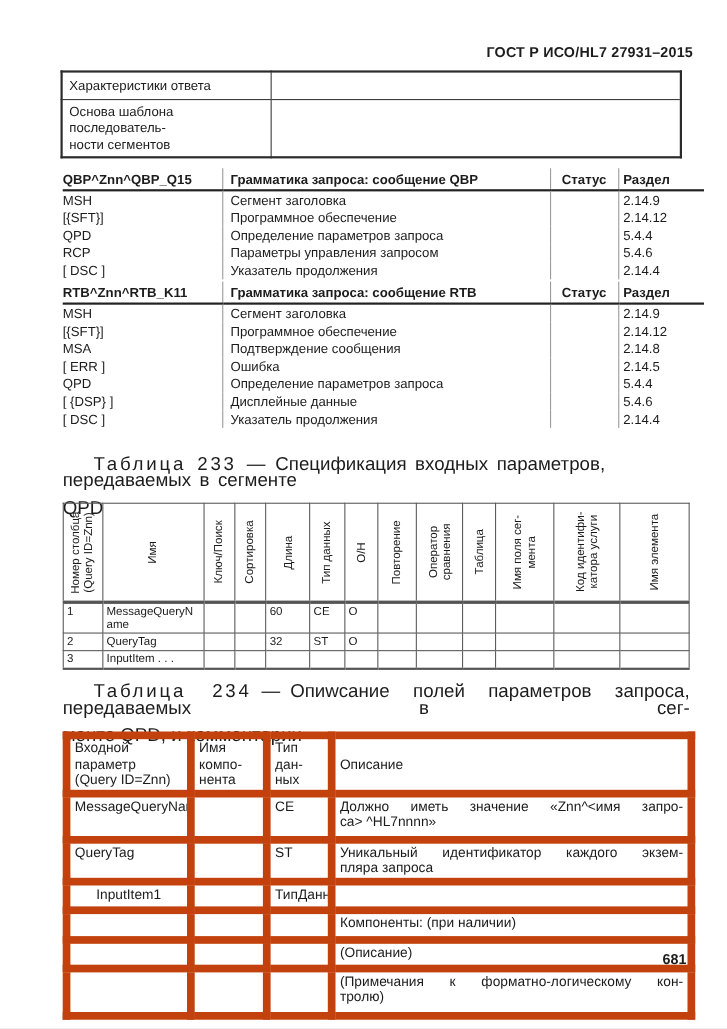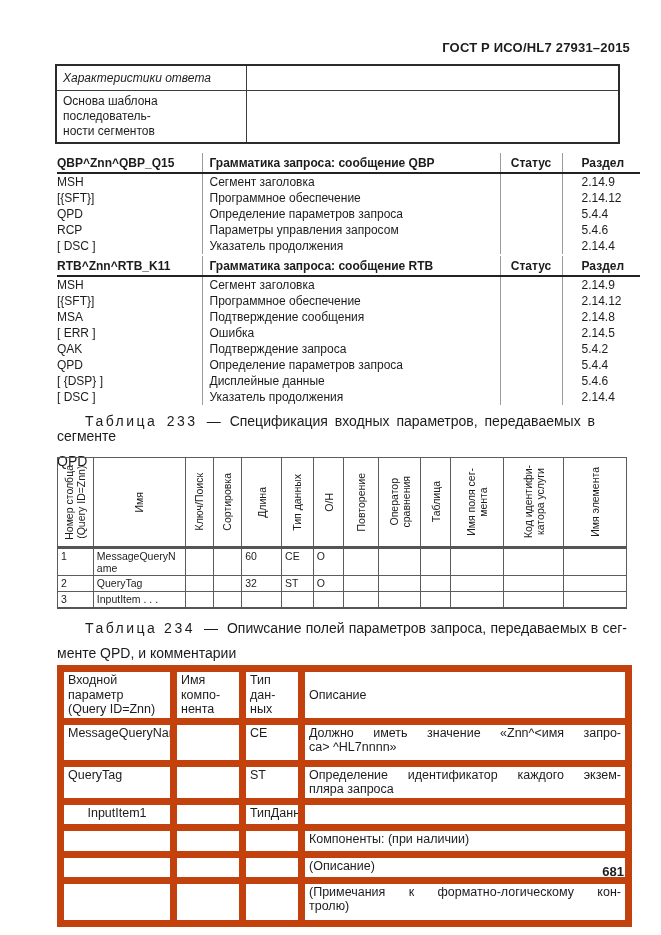--- a/index.html
+++ b/index.html
@@ -7,36 +7,36 @@
         font-family:"Liberation Sans", sans-serif;color:#1c1c1c;overflow:hidden;}
   .abs{position:absolute;}
 
   
   .doc-header{top:40px;right:31px;font-size:13px;font-weight:bold;letter-spacing:0.2px;}
 
   
   .top-table{left:55px;top:64px;width:565px;border-collapse:collapse;table-layout:fixed;
              font-size:12px;line-height:15px;border:2px solid #2b2b2b;}
   .top-table td{border:1px solid #3c3c3c;padding:3px 6px;vertical-align:middle;white-space:pre-line;}
-  .top-table tr.r1 td{height:18px;font-style:italic;}
+  .top-table tr.r1 td{height:18px;}
   .top-table tr.r2 td{height:32px;}
 
   
   .gram{left:57px;width:583px;border-collapse:collapse;table-layout:fixed;font-size:12px;line-height:16px;}
   .gram td{padding:0;height:16px;vertical-align:middle;overflow:hidden;white-space:nowrap;}
   .gram td.c2,.gram td.c3,.gram td.c4{border-left:1px solid #9b9b9b;}
   .gram td.c2{padding-left:7px;}
   .gram td.c3{text-align:center;}
-  .gram td.c4{padding-left:19px;}
+  .gram td.c4{padding-left:4px;}
   .gram tr.hd td{font-weight:bold;border-bottom:2px solid #222;height:19px;}
   #qbp-table{top:153px;}
   #rtb-table{top:256px;}
 
   
-  .cap{left:57px;width:570px;font-size:14px;line-height:15px;}
+  .cap{left:57px;width:570px;font-size:17px;line-height:15px;}
   .cap .l1{text-indent:28px;margin-bottom:10px;}
   .cap .l2{}
   .tlabel{letter-spacing:2.5px;}
   .dash{margin:0 9px;}
   #cap233{top:414px;}
   #cap233 .l1{word-spacing:3px;}
   #cap234{top:621px;}
   #cap234 .l1{text-align:justify;text-align-last:justify;}
 
   
@@ -170,26 +170,20 @@
       <td class="c1">MSA</td>
       <td class="c2">Подтверждение сообщения</td>
       <td class="c3"></td>
       <td class="c4">2.14.8</td>
     </tr>
     <tr>
       <td class="c1">[ ERR ]</td>
       <td class="c2">Ошибка</td>
       <td class="c3"></td>
       <td class="c4">2.14.5</td>
-    </tr>
-    <tr>
-      <td class="c1">QAK</td>
-      <td class="c2">Подтверждение запроса</td>
-      <td class="c3"></td>
-      <td class="c4">5.4.2</td>
     </tr>
     <tr>
       <td class="c1">QPD</td>
       <td class="c2">Определение параметров запроса</td>
       <td class="c3"></td>
       <td class="c4">5.4.4</td>
     </tr>
     <tr>
       <td class="c1">[ {DSP} ]</td>
       <td class="c2">Дисплейные данные</td>
@@ -330,21 +324,21 @@
       <td>
         <div class="stretch">Должно иметь значение «Znn^&lt;имя запро-</div>
         <div>са&gt; ^HL7nnnn»</div>
       </td>
     </tr>
     <tr class="rb">
       <td>QueryTag</td>
       <td></td>
       <td>ST</td>
       <td>
-        <div class="stretch">Определение идентификатор каждого экзем-</div>
+        <div class="stretch">Уникальный идентификатор каждого экзем-</div>
         <div>пляра запроса</div>
       </td>
     </tr>
     <tr class="rc">
       <td>InputItem1</td>
       <td></td>
       <td>ТипДанных</td>
       <td></td>
     </tr>
     <tr class="rd">

